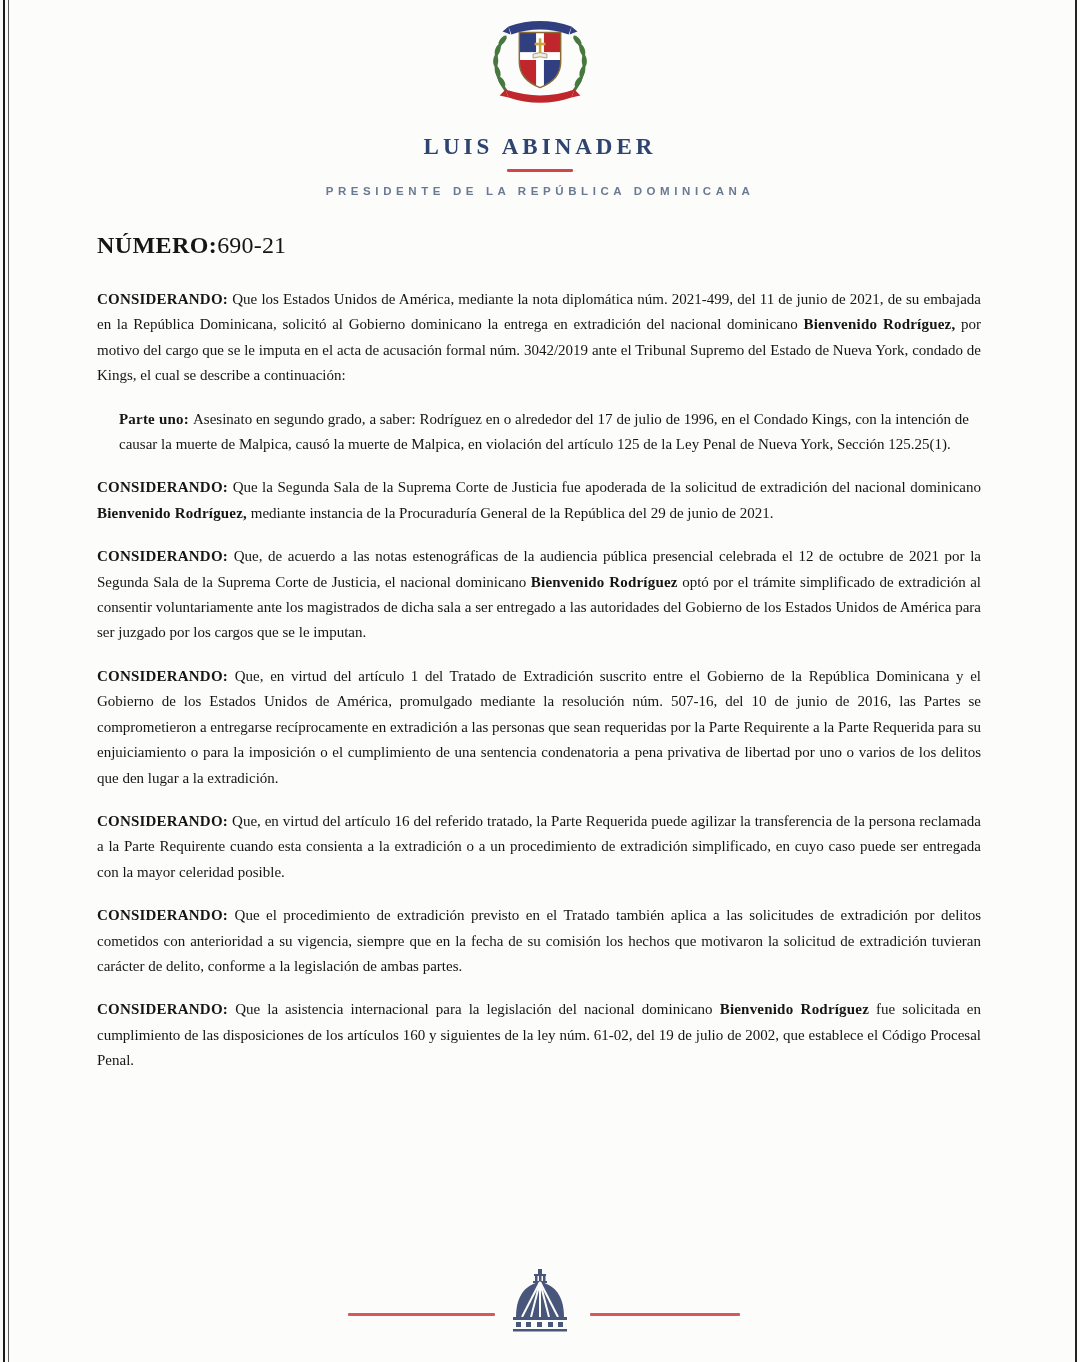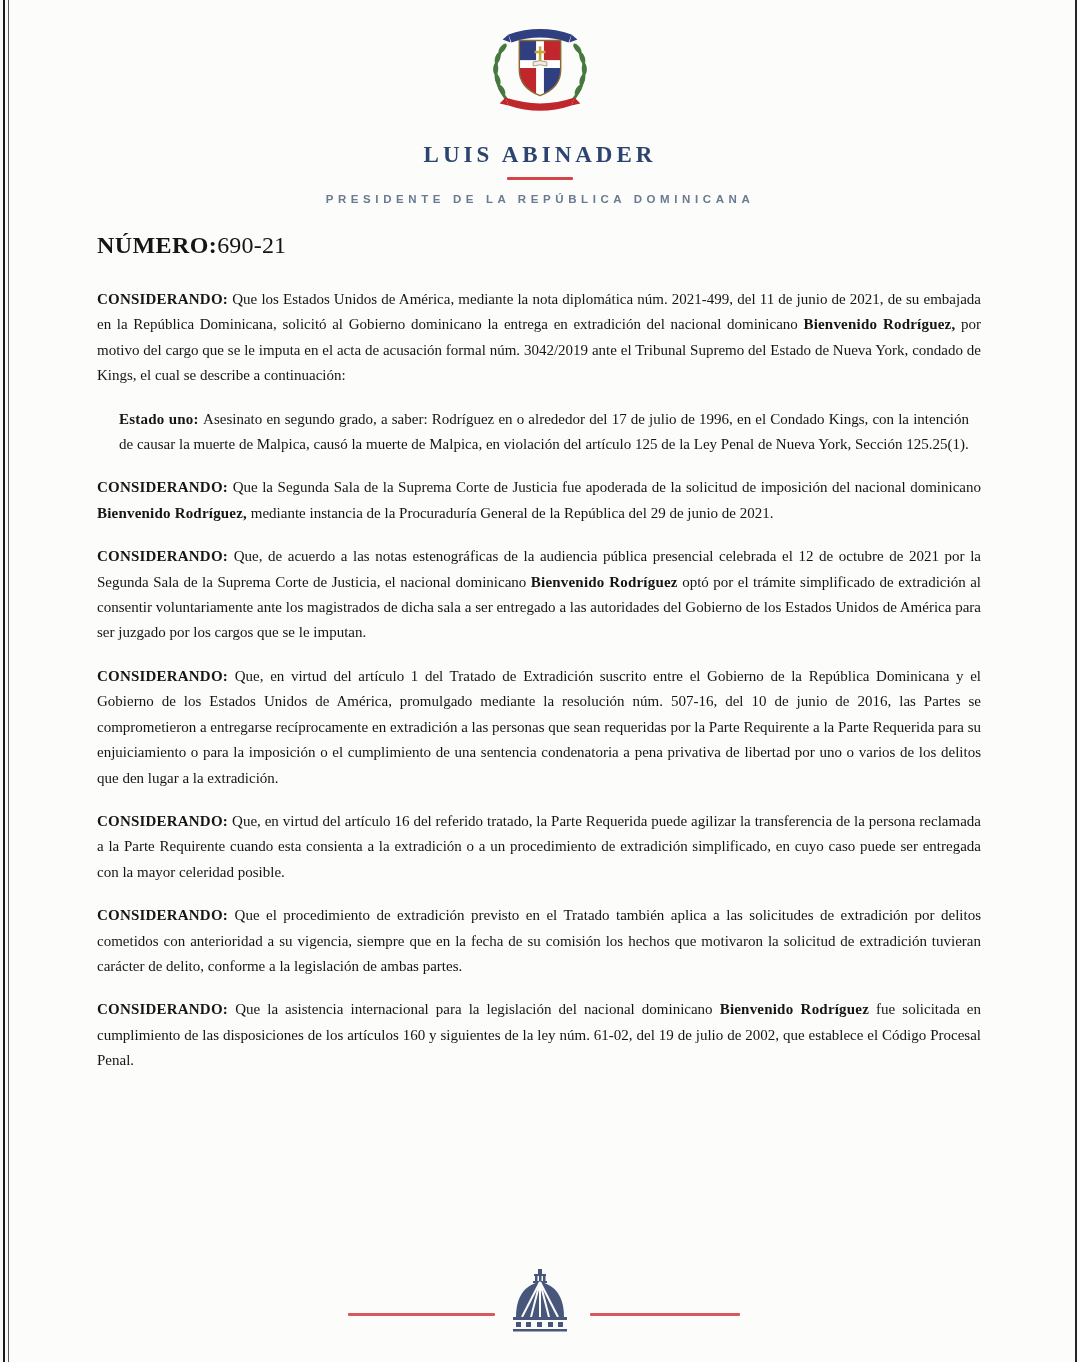--- a/index.html
+++ b/index.html
@@ -24,21 +24,21 @@
     position: relative;
     width: 1080px; height: 1362px;
     background: var(--paper, #fcfcfb);
     overflow: hidden;
   }
   
   .scan-edge-left-a  { position: absolute; left: 3px;  top: 0; bottom: 0; width: 2px; background: #1b1b1b; }
   .scan-edge-left-b  { position: absolute; left: 8px;  top: 0; bottom: 0; width: 1px; background: #5a5a5a; }
   .scan-edge-right   { position: absolute; left: 1075px; top: 0; bottom: 0; width: 2px; background: #232323; }
 
-  .header { text-align: center; padding-top: 18px; }
+  .header { text-align: center; padding-top: 10px; }
   .seal { display: inline-block; }
 
   .title {
     margin-top: 20px;
     color: var(--navy, #2e4470);
     font-size: 23px;
     font-weight: 600;
     letter-spacing: 4px;
     font-family: "Liberation Serif", serif;
   }
@@ -152,22 +152,22 @@
 
     <div class="title">LUIS ABINADER</div>
     <div class="title-rule"></div>
     <div class="subtitle">PRESIDENTE DE LA REPÚBLICA DOMINICANA</div>
   </div>
 
   <div class="content">
     <div class="number-line"><b>NÚMERO:</b><span>690-21</span></div>
     <div class="paragraphs">
         <p><b>CONSIDERANDO: </b><span>Que los Estados Unidos de América, mediante la nota diplomática núm. 2021-499, del 11 de junio de 2021, de su embajada en la República Dominicana, solicitó al Gobierno dominicano la entrega en extradición del nacional dominicano </span><b>Bienvenido Rodríguez,</b><span> por motivo del cargo que se le imputa en el acta de acusación formal núm. 3042/2019 ante el Tribunal Supremo del Estado de Nueva York, condado de Kings, el cual se describe a continuación:</span></p>
-        <p class="indent"><b>Estado uno: </b><span>Asesinato en segundo grado, a saber: Rodríguez en o alrededor del 17 de julio de 1996, en el Condado Kings, con la intención de causar la muerte de Malpica, causó la muerte de Malpica, en violación del artículo 125 de la Ley Penal de Nueva York, Sección 125.25(1).</span></p>
-        <p><b>CONSIDERANDO: </b><span>Que la Segunda Sala de la Suprema Corte de Justicia fue apoderada de la solicitud de imposición del nacional dominicano </span><b>Bienvenido Rodríguez,</b><span> mediante instancia de la Procuraduría General de la República del 29 de junio de 2021.</span></p>
+        <p class="indent"><b>Parte uno: </b><span>Asesinato en segundo grado, a saber: Rodríguez en o alrededor del 17 de julio de 1996, en el Condado Kings, con la intención de causar la muerte de Malpica, causó la muerte de Malpica, en violación del artículo 125 de la Ley Penal de Nueva York, Sección 125.25(1).</span></p>
+        <p><b>CONSIDERANDO: </b><span>Que la Segunda Sala de la Suprema Corte de Justicia fue apoderada de la solicitud de extradición del nacional dominicano </span><b>Bienvenido Rodríguez,</b><span> mediante instancia de la Procuraduría General de la República del 29 de junio de 2021.</span></p>
         <p><b>CONSIDERANDO: </b><span>Que, de acuerdo a las notas estenográficas de la audiencia pública presencial celebrada el 12 de octubre de 2021 por la Segunda Sala de la Suprema Corte de Justicia, el nacional dominicano </span><b>Bienvenido Rodríguez</b><span> optó por el trámite simplificado de extradición al consentir voluntariamente ante los magistrados de dicha sala a ser entregado a las autoridades del Gobierno de los Estados Unidos de América para ser juzgado por los cargos que se le imputan.</span></p>
         <p><b>CONSIDERANDO: </b><span>Que, en virtud del artículo 1 del Tratado de Extradición suscrito entre el Gobierno de la República Dominicana y el Gobierno de los Estados Unidos de América, promulgado mediante la resolución núm. 507-16, del 10 de junio de 2016, las Partes se comprometieron a entregarse recíprocamente en extradición a las personas que sean requeridas por la Parte Requirente a la Parte Requerida para su enjuiciamiento o para la imposición o el cumplimiento de una sentencia condenatoria a pena privativa de libertad por uno o varios de los delitos que den lugar a la extradición.</span></p>
         <p><b>CONSIDERANDO: </b><span>Que, en virtud del artículo 16 del referido tratado, la Parte Requerida puede agilizar la transferencia de la persona reclamada a la Parte Requirente cuando esta consienta a la extradición o a un procedimiento de extradición simplificado, en cuyo caso puede ser entregada con la mayor celeridad posible.</span></p>
         <p><b>CONSIDERANDO: </b><span>Que el procedimiento de extradición previsto en el Tratado también aplica a las solicitudes de extradición por delitos cometidos con anterioridad a su vigencia, siempre que en la fecha de su comisión los hechos que motivaron la solicitud de extradición tuvieran carácter de delito, conforme a la legislación de ambas partes.</span></p>
         <p><b>CONSIDERANDO: </b><span>Que la asistencia internacional para la legislación del nacional dominicano </span><b>Bienvenido Rodríguez</b><span> fue solicitada en cumplimiento de las disposiciones de los artículos 160 y siguientes de la ley núm. 61-02, del 19 de julio de 2002, que establece el Código Procesal Penal.</span></p>
       </div>
   </div>
 
   <div class="footer-line left"></div>
   <div class="footer-line right"></div>

